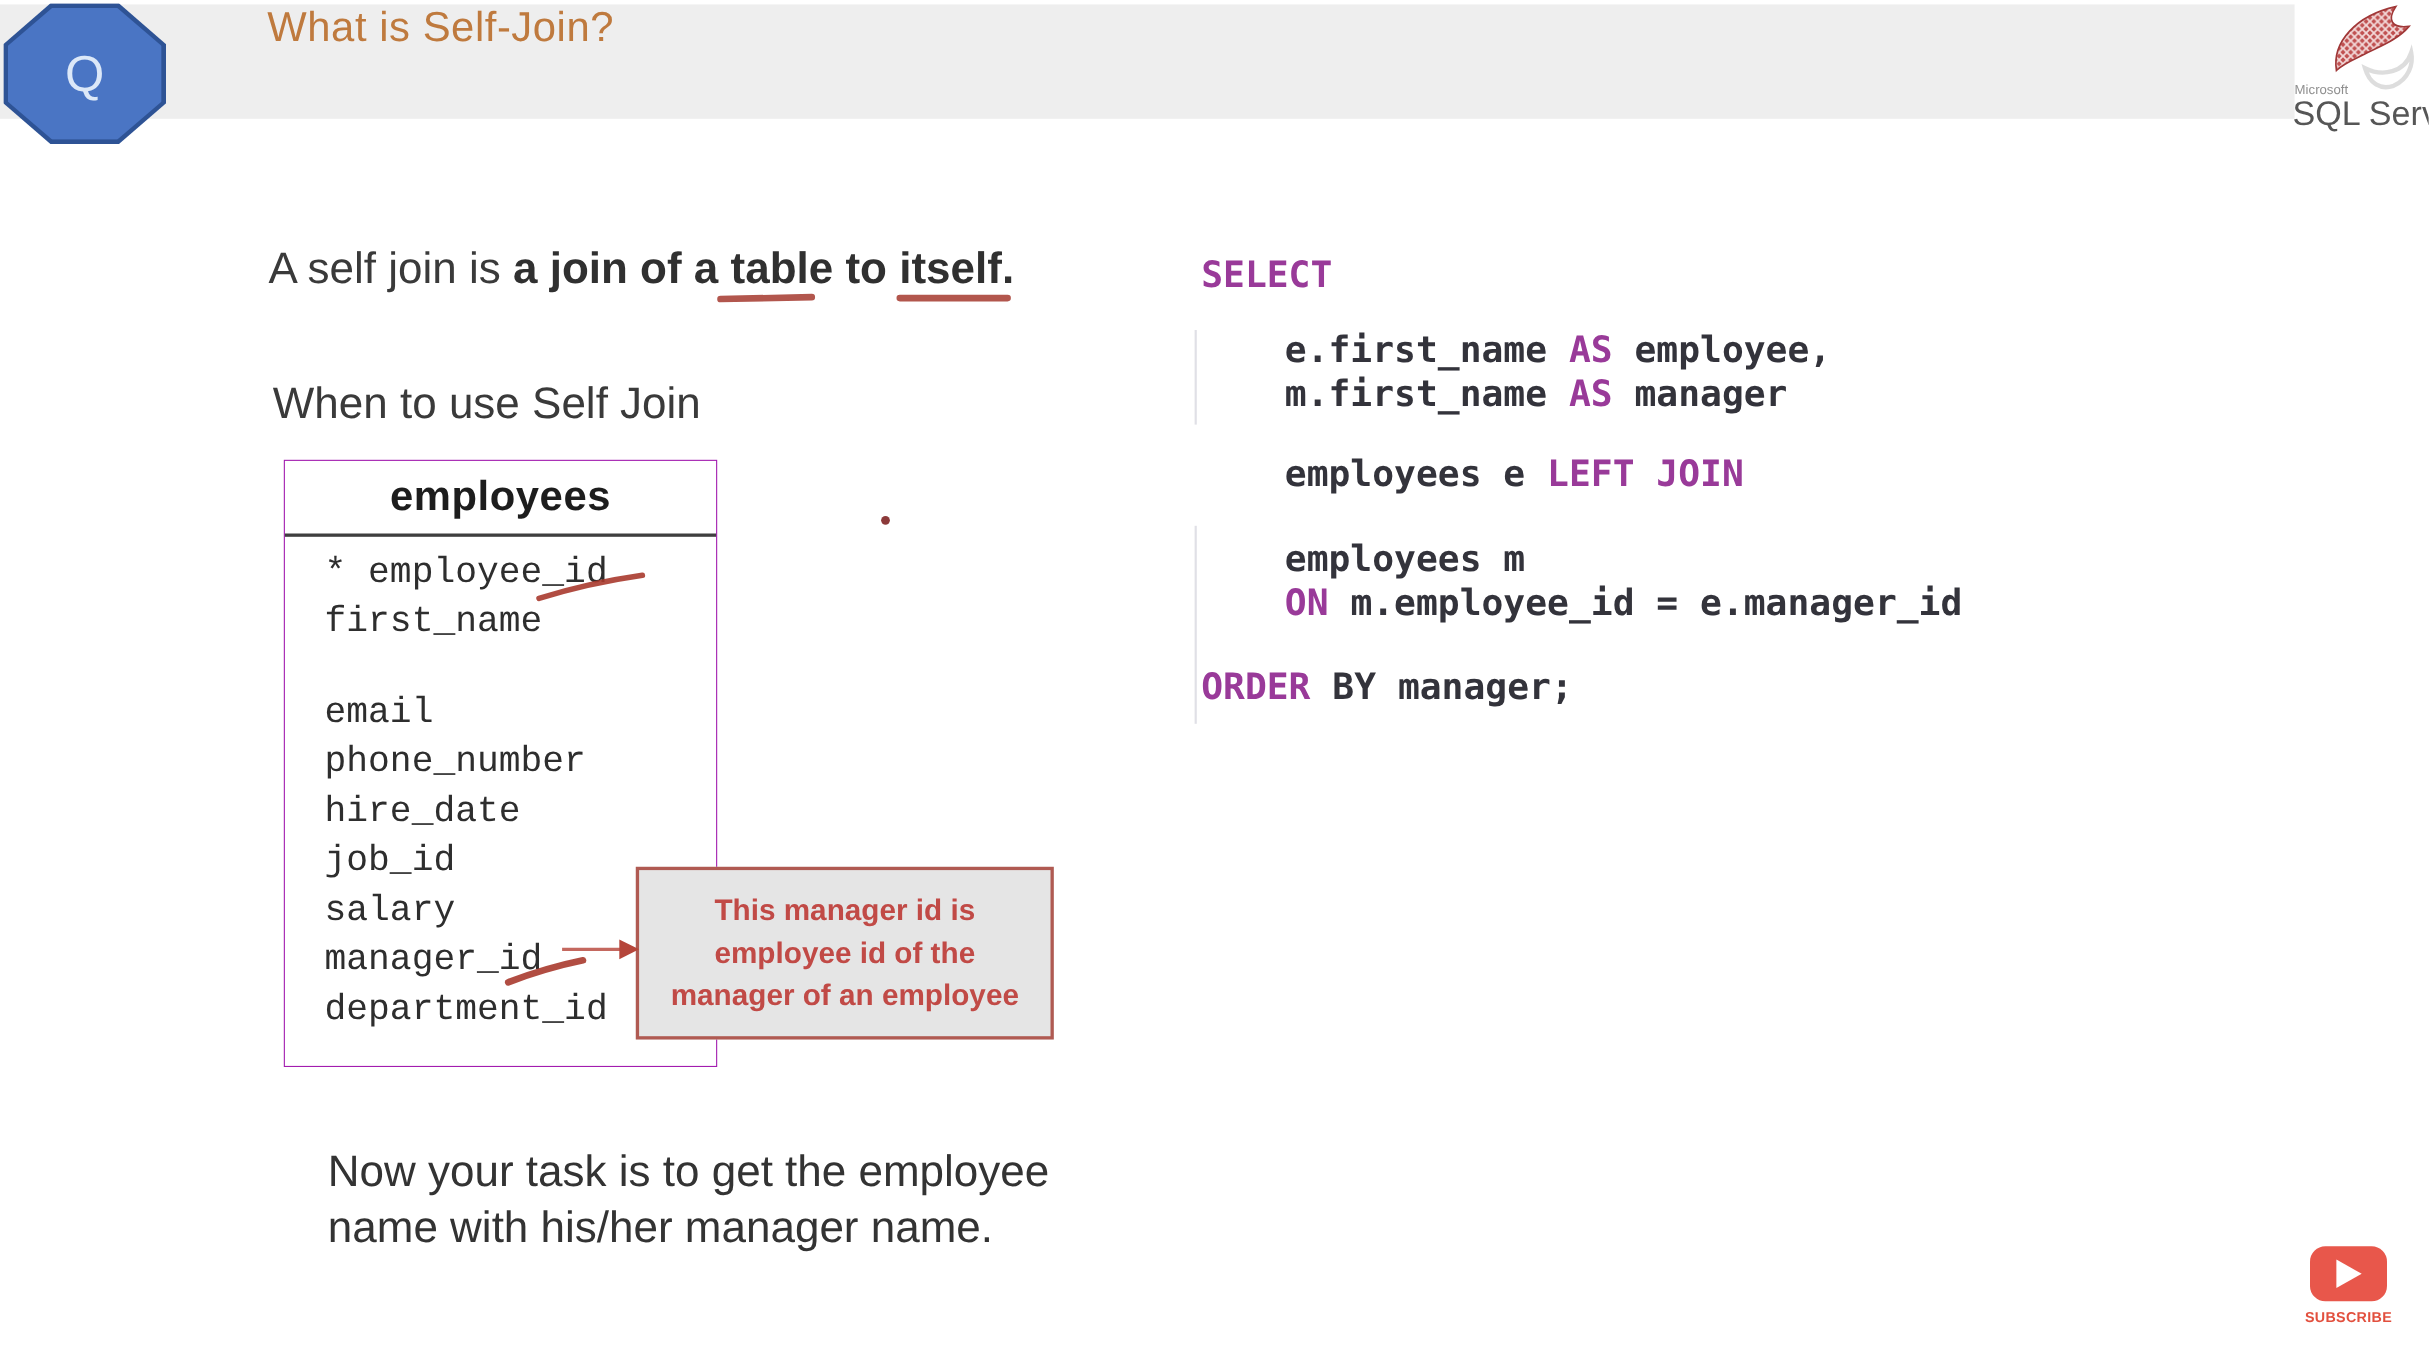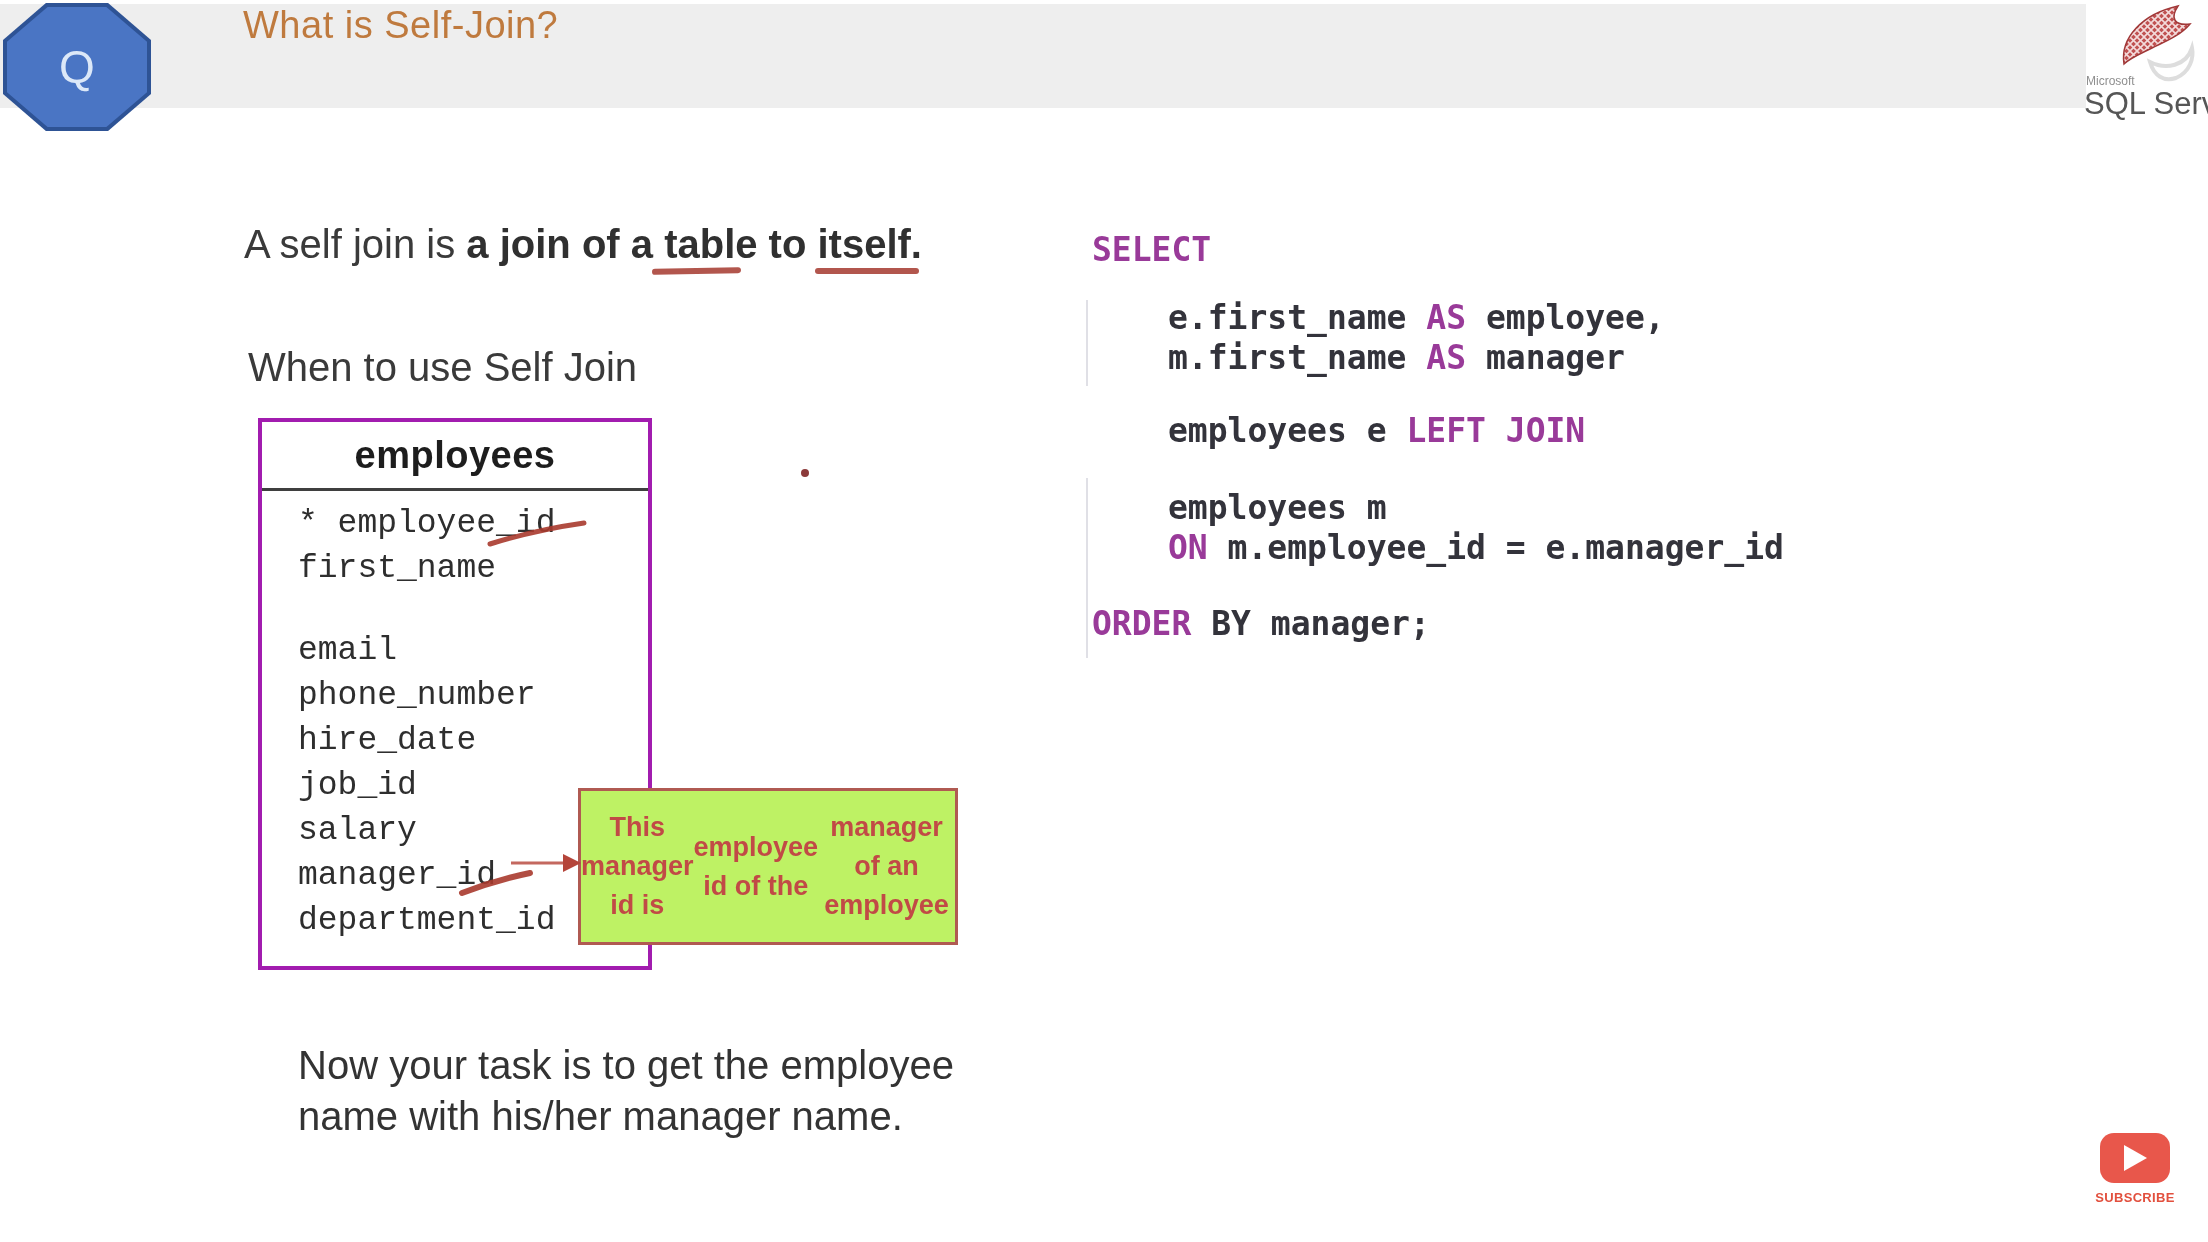--- a/index.html
+++ b/index.html
@@ -27,32 +27,32 @@
   .intro{position:absolute;left:244px;top:222px;font-size:40px;color:#3a3a3a;white-space:nowrap;}
   .intro b{color:#303030;}
   .redline{position:relative;display:inline-block;}
   .redline::after{content:"";position:absolute;height:6px;background:#b2564d;border-radius:3px;bottom:-7px;}
   .redline.u-table::after{left:-12px;right:16px;transform:rotate(-1.2deg);}
   .redline.u-itself::after{left:-2px;right:-8px;}
 
   .subheading{position:absolute;left:248px;top:345px;font-size:40px;color:#3a3a3a;}
 
   
-  .etable{position:absolute;left:258px;top:418px;width:394px;height:552px;border:4px solid #a21caf;
+  .etable{position:absolute;left:258px;top:418px;width:394px;height:552px;border:1px solid #a21caf;
           background:#ffffff;box-sizing:border-box;z-index:1;}
   .etable-header{height:66px;border-bottom:3px solid #3f3f3f;display:flex;align-items:center;justify-content:center;}
   .etable-title{font-size:38px;font-weight:bold;color:#1d1d1d;letter-spacing:.5px;}
   .etable-body{padding:10px 0 0 36px;font-family:Liberation Mono, monospace;}
   .field-line{font-size:33px;line-height:45px;color:#2e2e2e;}
   .field-gap{height:37px;}
 
   
-  .annotation{position:absolute;left:578px;top:788px;width:380px;height:157px;background:#bef264;
+  .annotation{position:absolute;left:578px;top:788px;width:380px;height:157px;background:#e5e5e5;
               border:3px solid #b05a52;box-sizing:border-box;z-index:2;
-              display:flex;align-items:center;justify-content:center;}
+              display:flex;flex-direction:column;align-items:center;justify-content:center;}
   .annotation div{font-size:27px;font-weight:bold;color:#c14a46;line-height:39px;text-align:center;}
 
   
   .task{position:absolute;left:258px;top:1040px;font-size:40px;color:#333333;line-height:51px;margin-left:40px;}
 
   
   .code{position:absolute;left:1092px;top:230px;font-family:"DejaVu Sans Mono",monospace;
         font-weight:bold;font-size:33px;color:#33333b;z-index:1;}
   .code-line{line-height:40px;white-space:pre;}
   .code-line.ind{padding-left:76px;}

